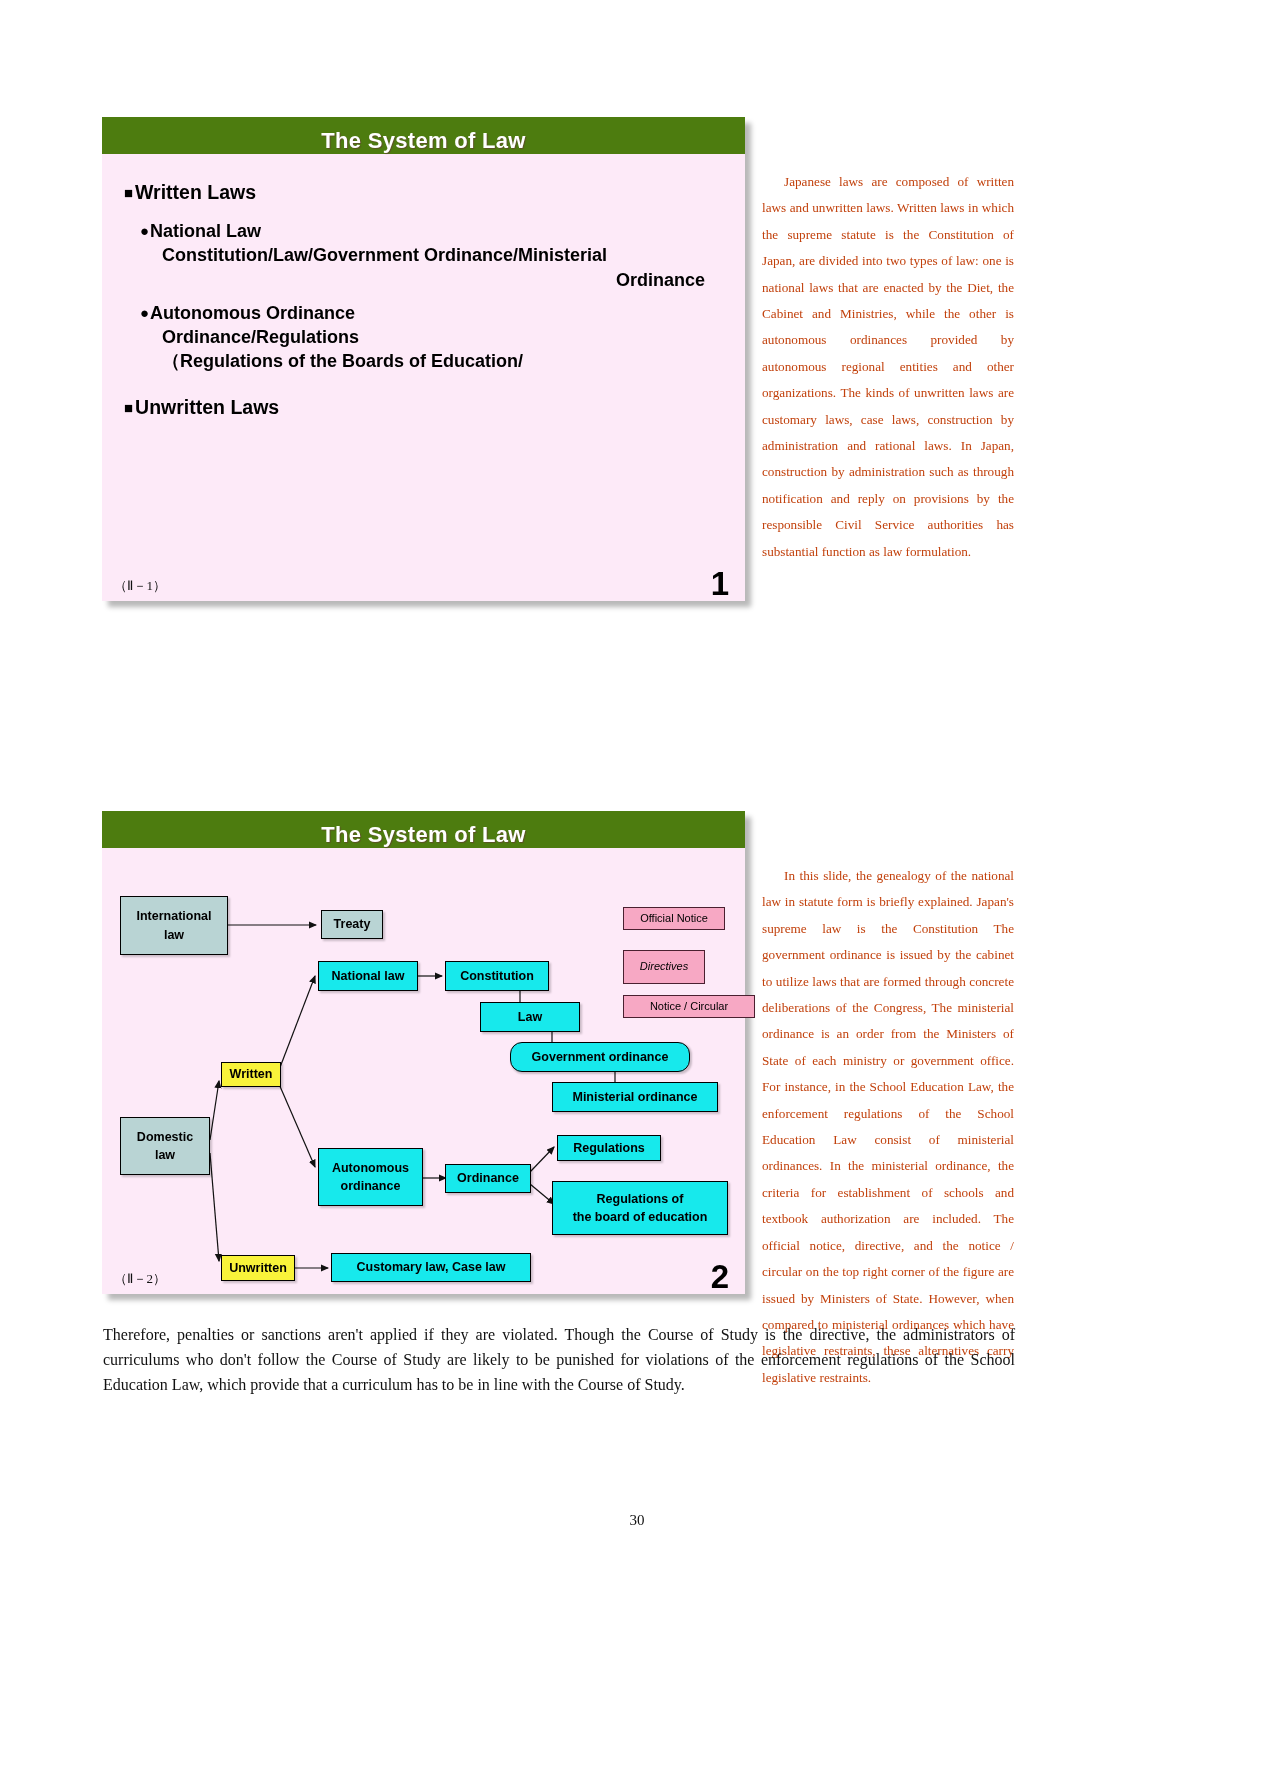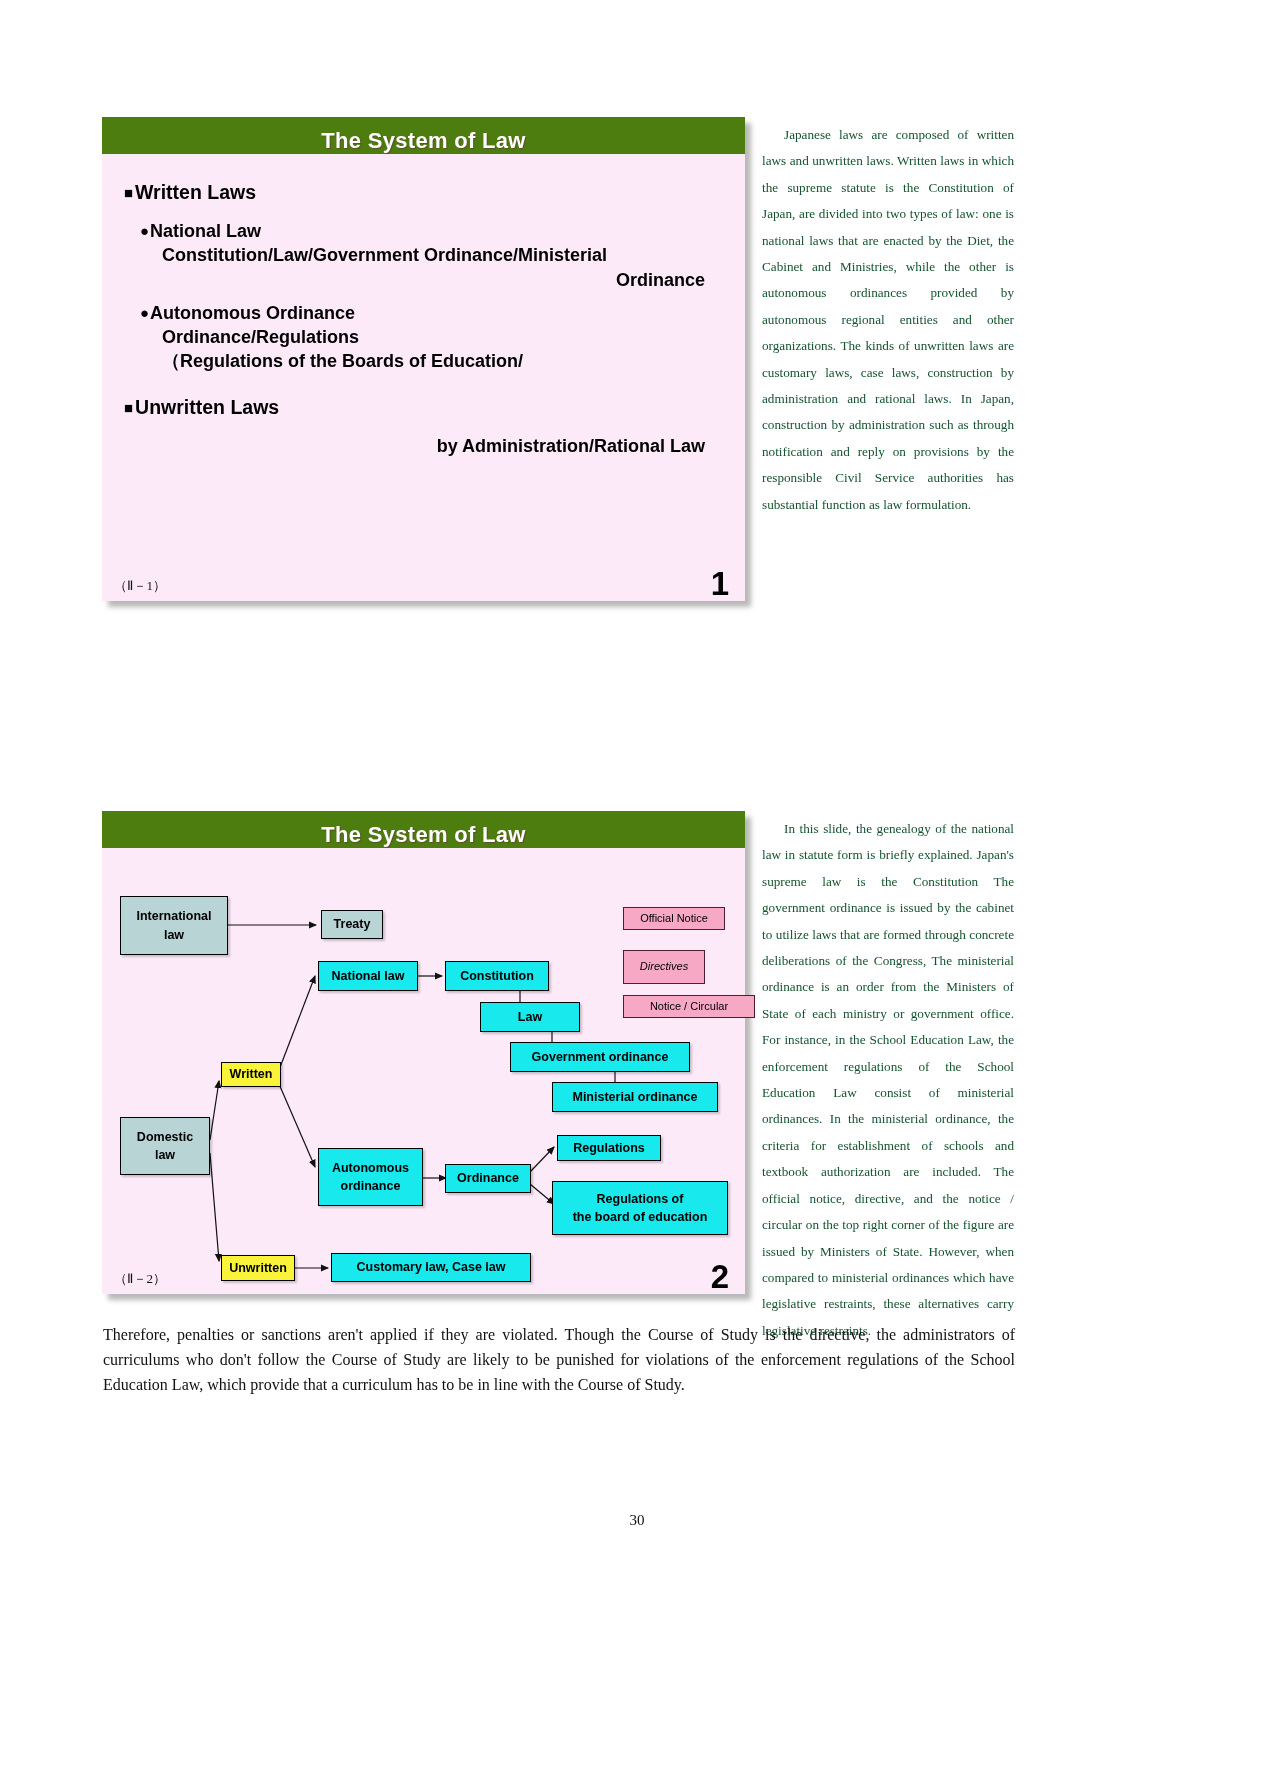--- a/index.html
+++ b/index.html
@@ -63,23 +63,24 @@
     font-family:"Liberation Sans", sans-serif;
     font-weight:bold;font-size:33px;color:#000;
   }
 
   
   .col-text{
     position:absolute;
     font-family:"Liberation Serif", serif;
     font-size:13.2px;
     line-height:26.4px;
-    color:#14532d;
+    color:#c2410c;
     text-align:justify;
     text-align-last:left;
+    margin-top:47px;
   }
   #col1{left:762px;top:122px;width:252px;}
   #col2{left:762px;top:816px;width:252px;}
   .col-text p{margin:0;}
   .col-text p.ind{text-indent:22px;}
 
   
   #slide2{left:102px;top:811px;width:643px;height:483px;}
   #slide2 .diagram{
     position:relative;
@@ -158,21 +159,20 @@
       <div class="lvl2 indent2">Ordinance/Regulations</div>
       <div class="lvl2 indent2">（Regulations of the Boards of Education/</div>
 
       <div class="gap-l"></div>
 
       <div class="lvl1">
         <span class="bullet-sq">■</span><span>Unwritten Laws</span>
       </div>
       <div class="gap-s"></div>
 
-      <div class="lvl2 right-al">by Administration/Rational Law</div>
     </div>
 
     <div class="slide-foot">
       <span class="foot-code">（Ⅱ－1）</span>
       <span class="foot-num">1</span>
     </div>
   </div>
 
   <div class="col-text" id="col1">
     <p class="ind">Japanese laws are composed of written laws and unwritten laws. Written laws in which the supreme statute is the Constitution of Japan, are divided into two types of law: one is national laws that are enacted by the Diet, the Cabinet and Ministries, while the other is autonomous ordinances provided by autonomous regional entities and other organizations. The kinds of unwritten laws are customary laws, case laws, construction by administration and rational laws. In Japan, construction by administration such as through notification and reply on provisions by the responsible Civil Service authorities has substantial function as law formulation.</p>
@@ -246,21 +246,21 @@
       </div>
 
       <div class="box b-cyan" style="left:343px;top:113px;width:104px;height:30px;">
         <span>Constitution</span>
       </div>
 
       <div class="box b-cyan" style="left:378px;top:154px;width:100px;height:30px;">
         <span>Law</span>
       </div>
 
-      <div class="box b-cyan" style="left:408px;top:194px;width:180px;height:30px;">
+      <div class="box b-cyan" style="left:408px;top:194px;width:180px;height:30px;border-radius:12px;">
         <span>Government ordinance</span>
       </div>
 
       <div class="box b-cyan" style="left:450px;top:234px;width:166px;height:30px;">
         <span>Ministerial ordinance</span>
       </div>
 
       <div class="box b-cyan" style="left:216px;top:300px;width:105px;height:58px;">
         <span style="white-space:pre-line;">Autonomous
 ordinance</span>

